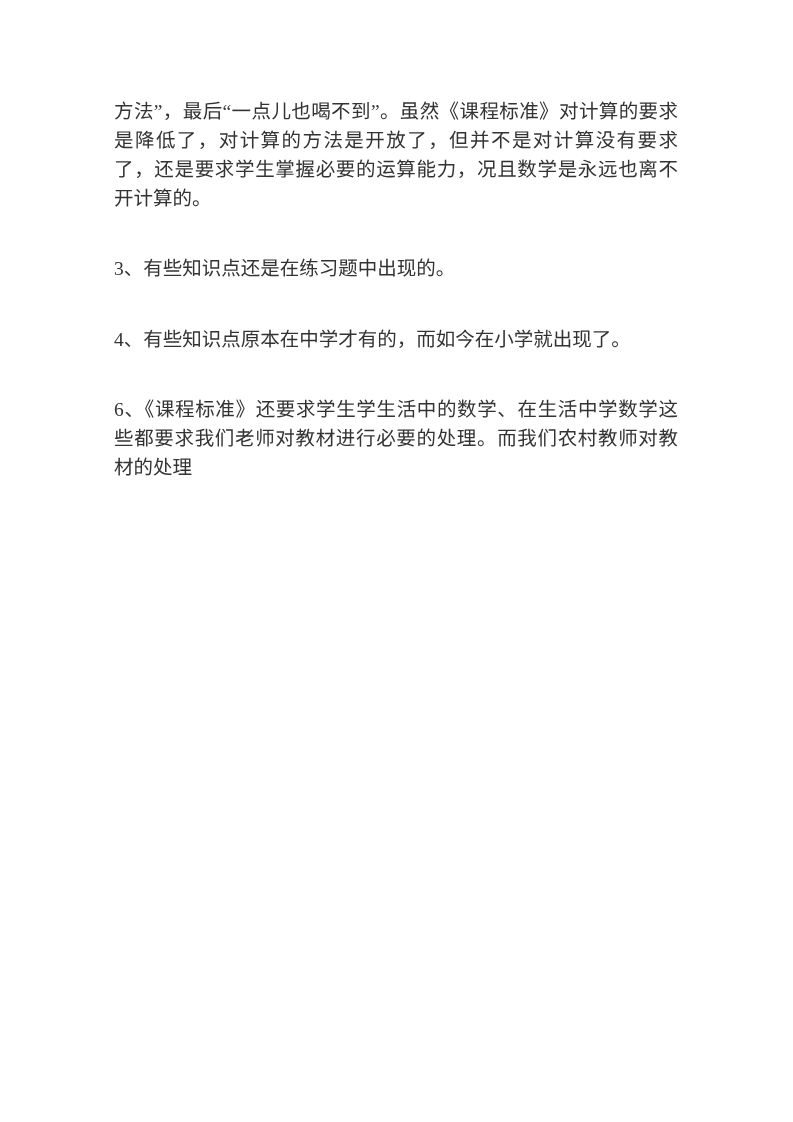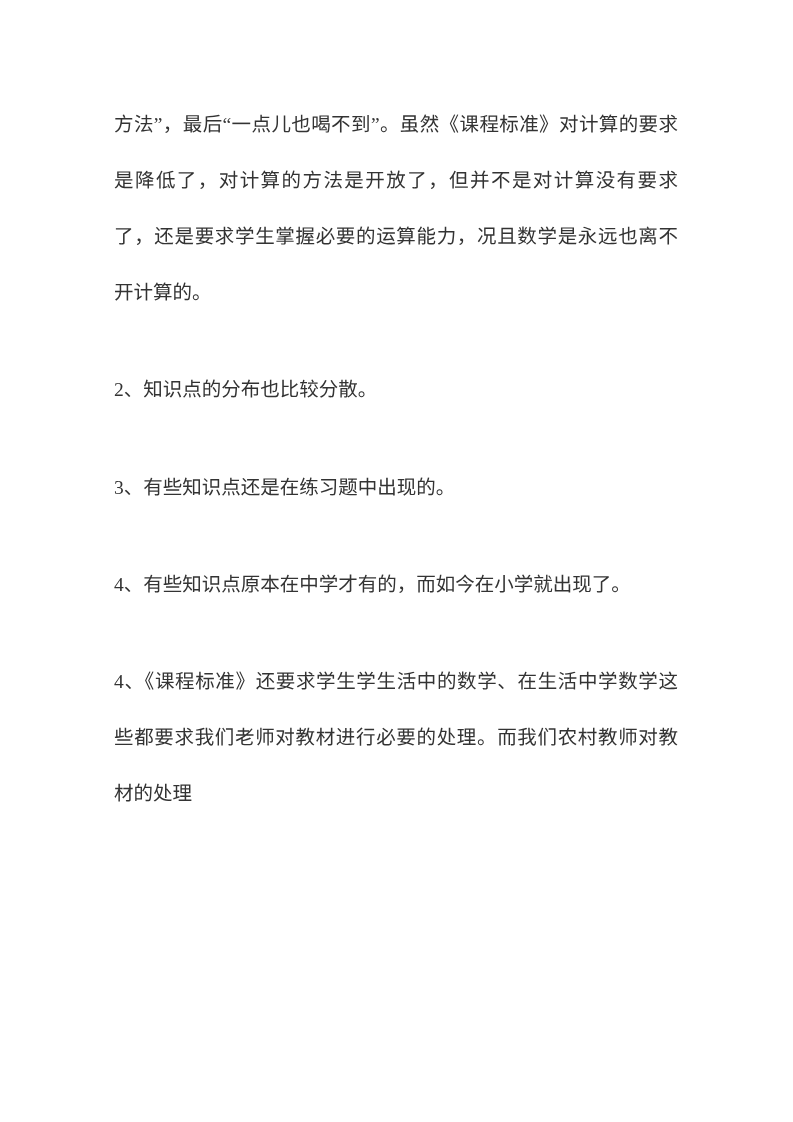--- a/index.html
+++ b/index.html
@@ -18,21 +18,21 @@
     height: 1122px;
     background: #ffffff;
     overflow: hidden;
   }
   .content {
     position: absolute;
     left: 114px;
     top: 97px;
     width: 564px;
     font-size: 19.5px;
-    line-height: 56px;
+    line-height: 29px;
     color: #333333;
     text-align: justify;
     text-justify: inter-ideograph;
     letter-spacing: 0;
   }
   .content p {
     margin: 0 0 41.3px 0; 
     padding: 0;
   }
   .content p:last-child {
@@ -41,18 +41,17 @@
   .para-end {
     text-align-last: left;
   }
 </style>
 </head>
 <body>
 
 <div class="page">
   <div class="content">
     <p class="para-end">方法”，最后“一点儿也喝不到”。虽然《课程标准》对计算的要求是降低了，对计算的方法是开放了，但并不是对计算没有要求了，还是要求学生掌握必要的运算能力，况且数学是永远也离不开计算的。</p>
-    <p class="para-end">2、知识点的分布也比较分散。</p>
     <p class="para-end">3、有些知识点还是在练习题中出现的。</p>
     <p class="para-end">4、有些知识点原本在中学才有的，而如今在小学就出现了。</p>
-    <p class="para-end">4、《课程标准》还要求学生学生活中的数学、在生活中学数学这些都要求我们老师对教材进行必要的处理。而我们农村教师对教材的处理</p>
+    <p class="para-end">6、《课程标准》还要求学生学生活中的数学、在生活中学数学这些都要求我们老师对教材进行必要的处理。而我们农村教师对教材的处理</p>
   </div>
 </div>
 
 </body></html>

